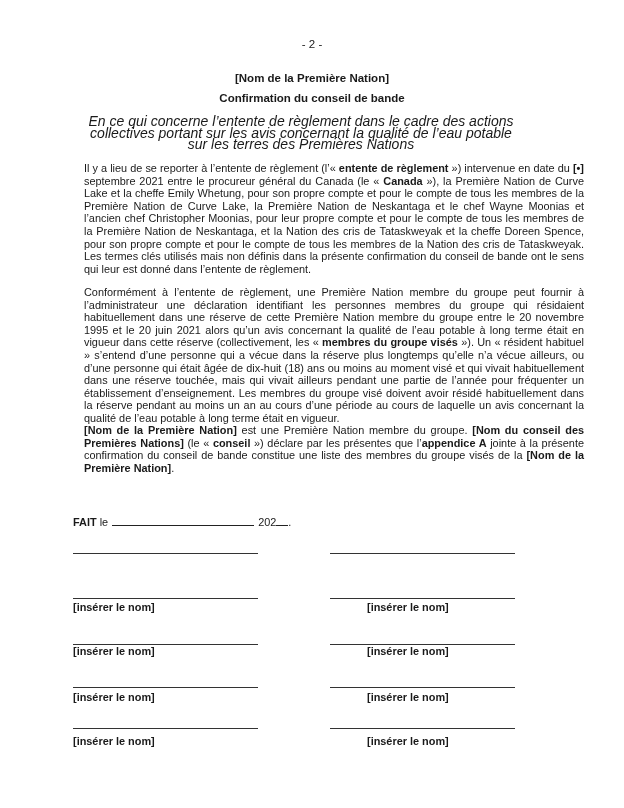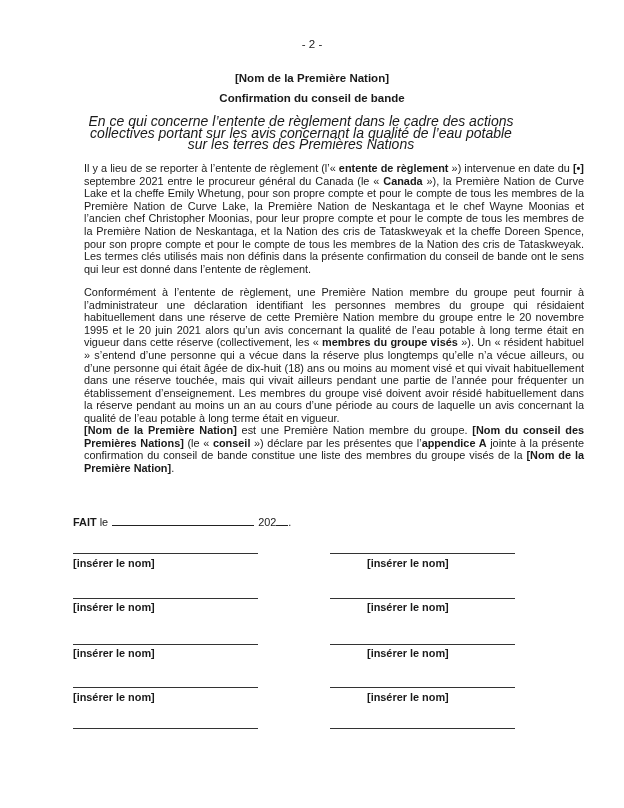--- a/index.html
+++ b/index.html
@@ -15,21 +15,21 @@
   .para { position: absolute; left: 73px; width: 500px; text-align: justify;
           font-size: 10.9px; line-height: 12.6px; margin-left: 11px; }
   .p1 { top: 162px; }
   .p2 { top: 286px; }
   .p3 { top: 424px; }
   .fait { position: absolute; top: 503px; left: 73px; font-size: 10.9px; margin-top: 12px; }
   .blank { display: inline-block; width: 142px; border-bottom: 1px solid #222; height: 10px; vertical-align: baseline; margin: 0 1px; }
   .blank-short { display: inline-block; width: 12px; border-bottom: 1px solid #222; height: 10px; }
   b { font-weight: bold; }
   .sig-line { position: absolute; height: 0; border-top: 1.5px solid #333; width: 185px; }
-  .sig-label { position: absolute; font-weight: bold; font-size: 10.9px; }
+  .sig-label { position: absolute; font-weight: bold; font-size: 10.9px; margin-top: 44px; }
 </style>
 </head>
 <body>
 
 <div class="page-num">- 2 -</div>
 
 <div class="title t1">[Nom de la Première Nation]</div>
 <div class="title t2">Confirmation du conseil de bande</div>
 <div class="subtitle">En ce qui concerne l’entente de règlement dans le cadre des actions collectives portant sur les avis concernant la qualité de l’eau potable sur les terres des Premières Nations</div>
 

